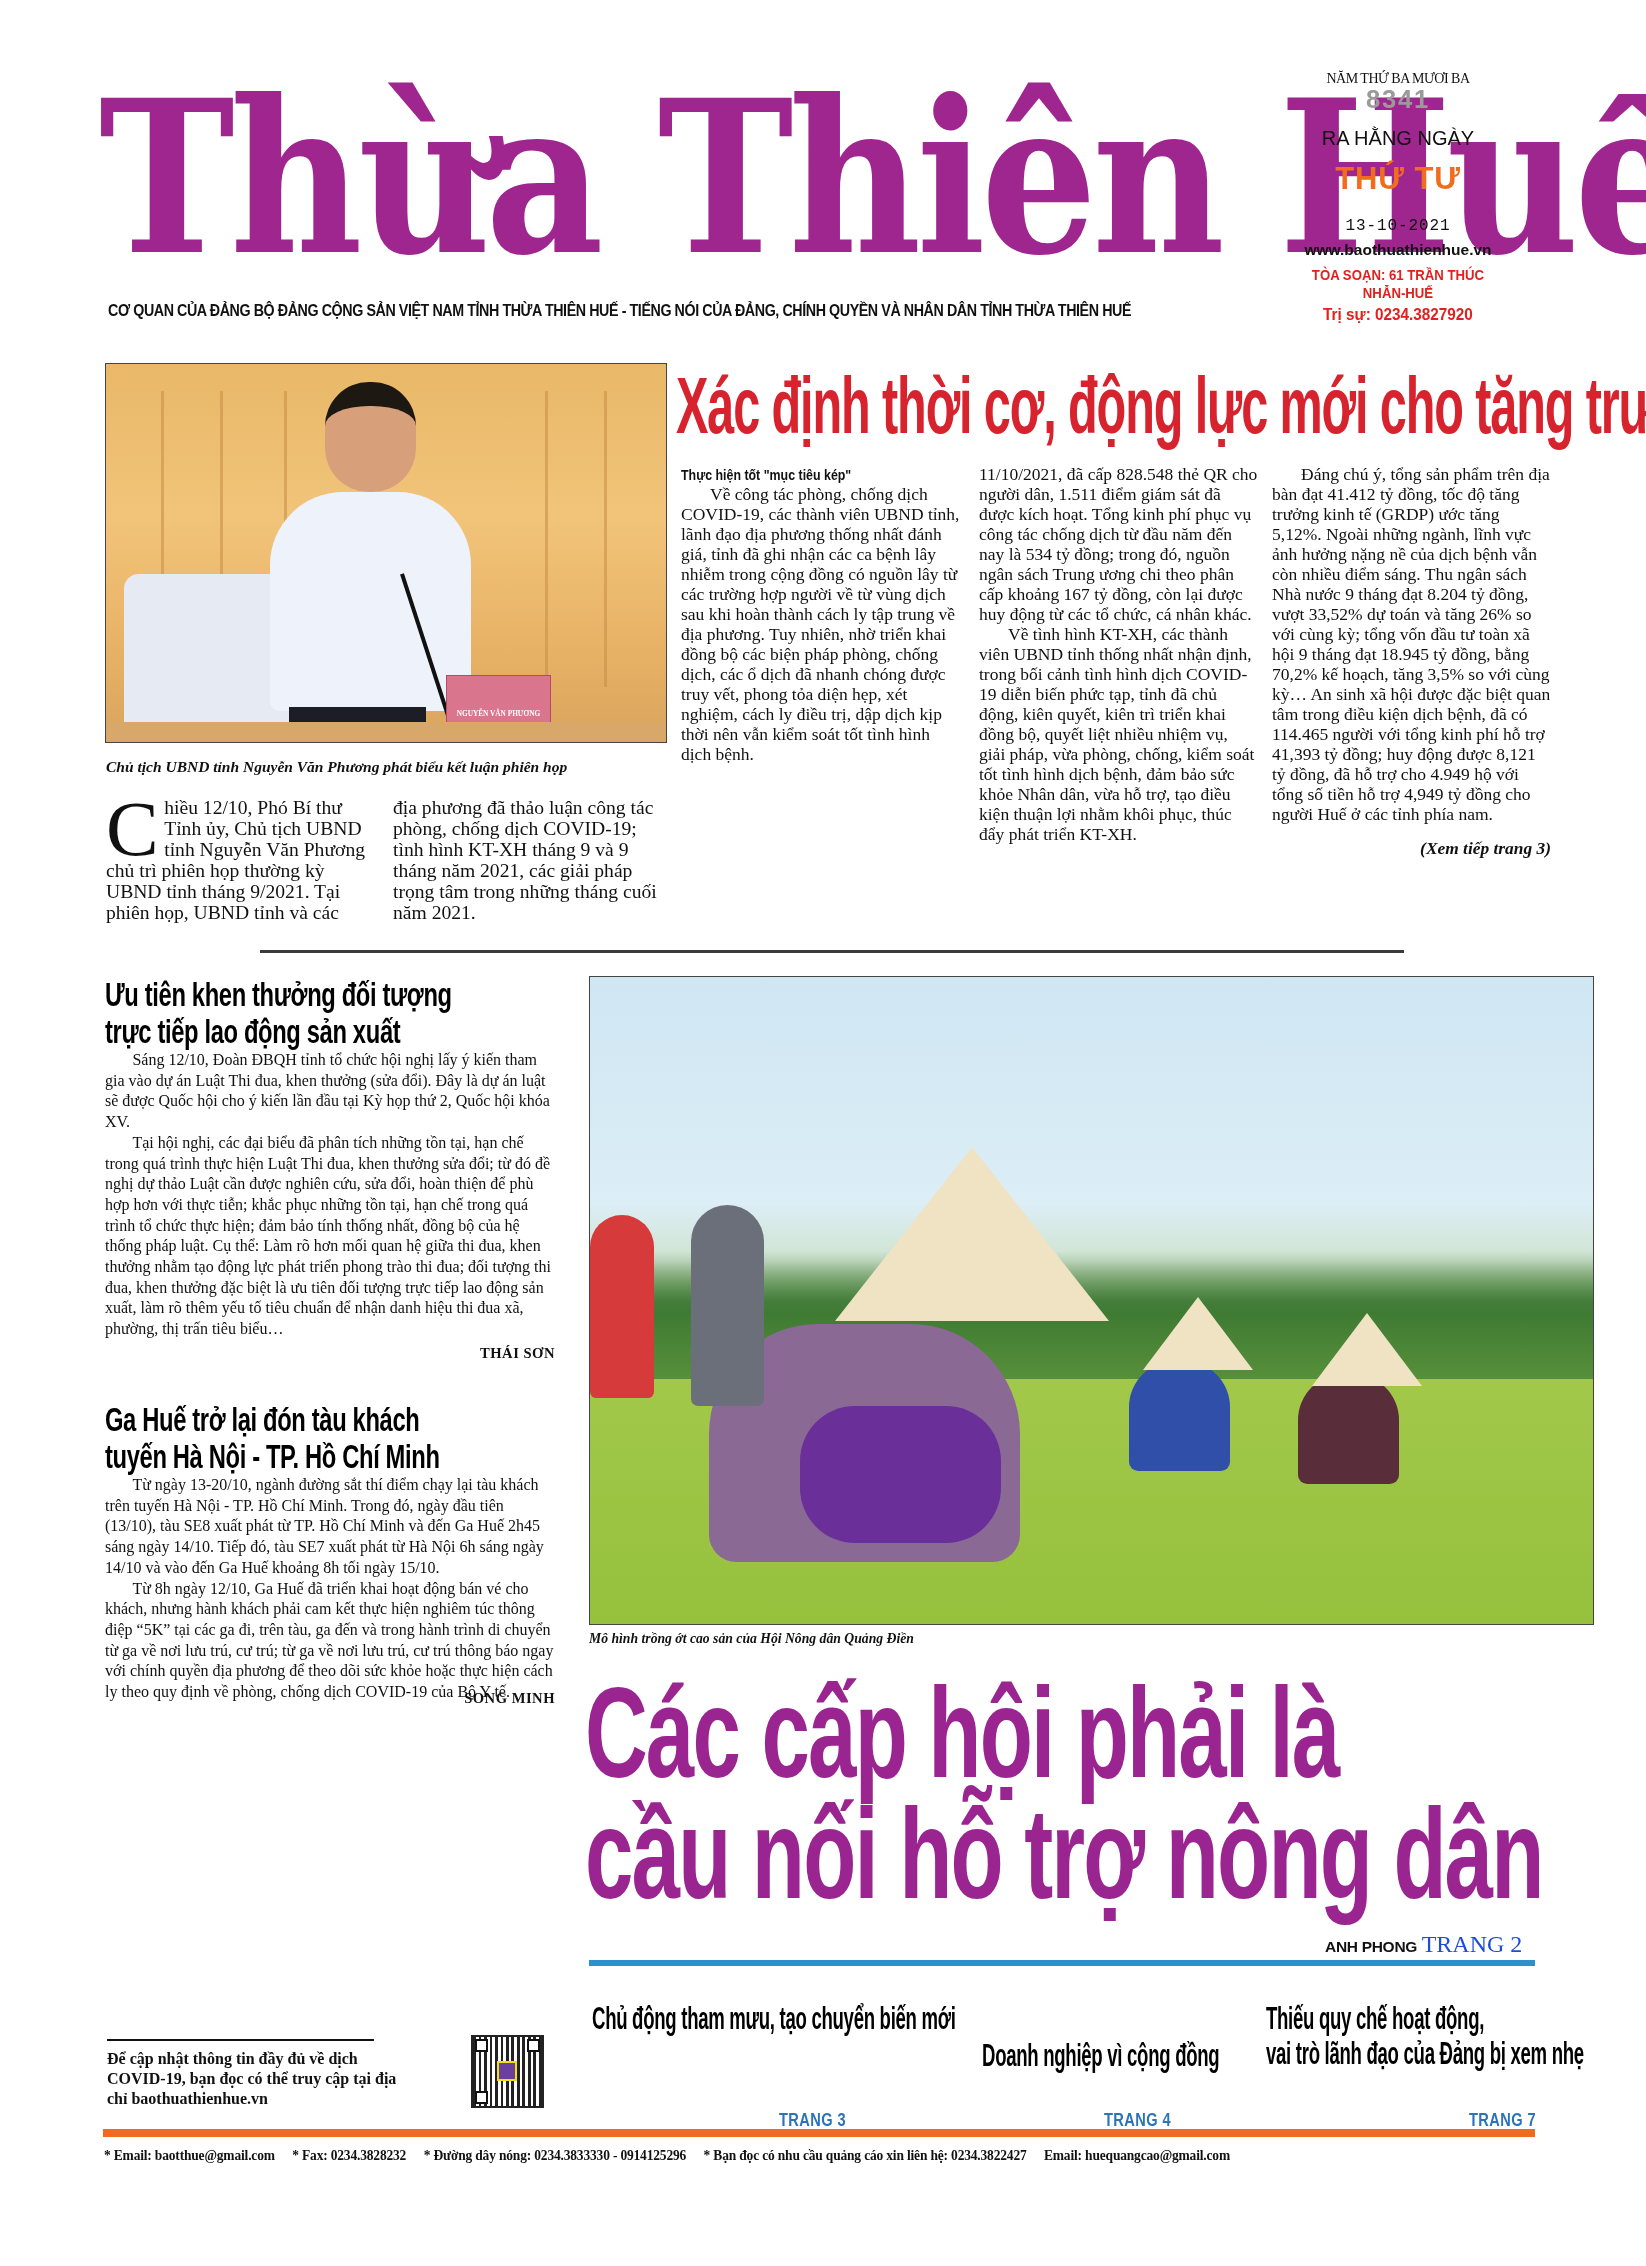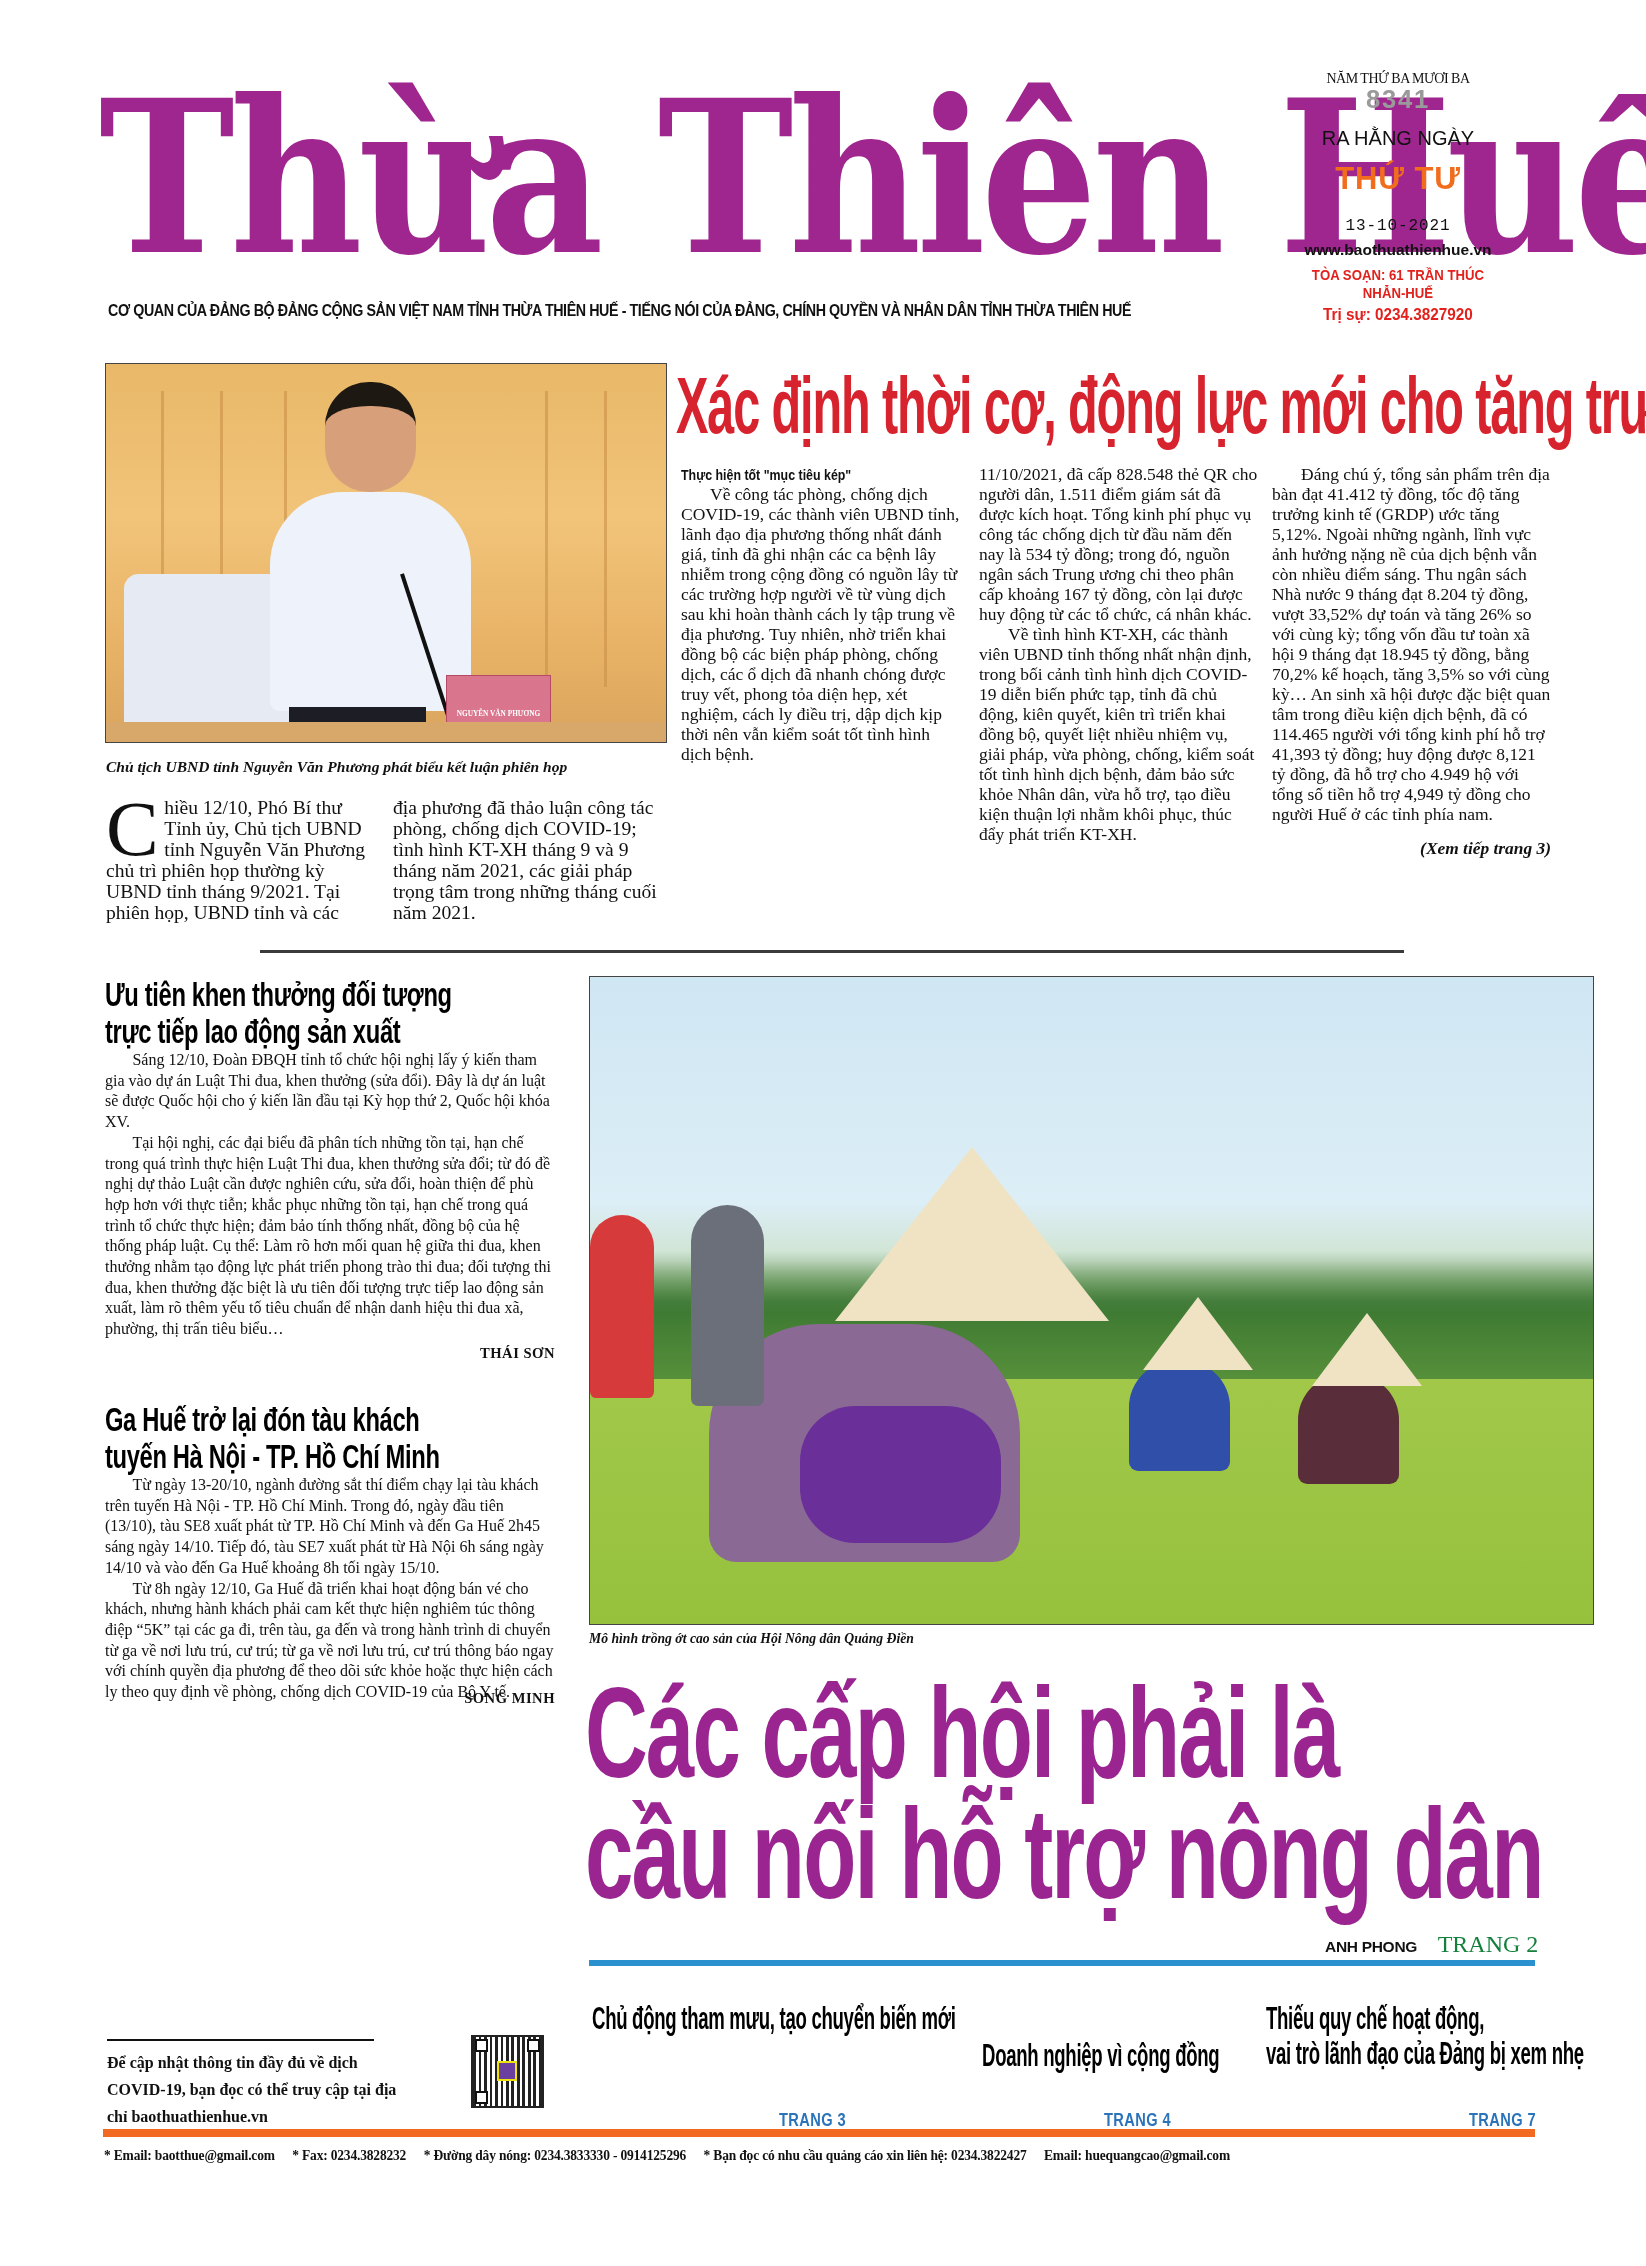--- a/index.html
+++ b/index.html
@@ -84,31 +84,31 @@
 
   
   .big-headline {
     left: 585px; top: 1672px; width: 1462px;
     font-family: "Liberation Sans", sans-serif; font-weight: bold; font-size: 128px; line-height: 121px; color: #9A2591;
     transform: scaleX(0.68); transform-origin: left top; letter-spacing: -2.7px; white-space: nowrap;
   }
   .big-headline div { white-space: nowrap; }
   .credit-line { left: 1325px; top: 1931px; white-space: nowrap; }
   .credit-line .author { font-family: Liberation Sans, sans-serif; font-weight: bold; font-size: 15.5px; letter-spacing: -0.3px; text-align: right; }
-  .credit-line .page { font-family: "Liberation Serif", serif; font-size: 24px; color: #15803d; margin-left: 17px; }
+  .credit-line .page { font-family: "Liberation Serif", serif; font-size: 24px; color: #1d4ed8; margin-left: 1px; }
 
   .blue-rule { left: 589px; top: 1960px; width: 946px; height: 5.5px; background: #2B90CE; }
 
   .teaser { font-family: "Liberation Sans", sans-serif; font-weight: bold; font-size: 31px; line-height: 35px; color: #000;
     white-space: nowrap; transform: scaleX(0.6); transform-origin: left top; letter-spacing: -0.5px; }
   .teaser-page { font-family: "Liberation Sans", sans-serif; font-weight: bold; font-size: 18.3px; color: #2B74BA;
     transform: scaleX(0.8); transform-origin: left top; white-space: nowrap; letter-spacing: 0.5px; }
 
   .covid-rule { left: 107px; top: 2039px; width: 267px; height: 1.8px; background: #111; }
-  .covid-note { left: 107px; top: 2049px; width: 292px; font-family: "Liberation Serif", serif; font-weight: bold; font-size: 16px; line-height: 27px; }
+  .covid-note { left: 107px; top: 2049px; width: 292px; font-family: "Liberation Serif", serif; font-weight: bold; font-size: 16px; line-height: 20px; }
   .qr { left: 471px; top: 2035px; width: 73px; height: 73px; background:
       repeating-linear-gradient(90deg, #222 0 2.7px, #fff 2.7px 5.5px),
       #fff; border: 2.7px solid #222; }
   .qr-inner { position: absolute; left: 24px; top: 24px; width: 20px; height: 20px; background: #6b3fa0; border: 2.7px solid #f0e20c; }
   .qr-corner { position: absolute; width: 12.8px; height: 12.8px; border: 2.7px solid #111; background: #fff; }
 
   .orange-rule { left: 103px; top: 2129px; width: 1432px; height: 8.2px; background: #F26A21; }
   .footer { left: 104px; top: 2146px; font-family: "Liberation Serif", serif; font-weight: bold; font-size: 15.5px; white-space: nowrap;
     transform: scaleX(0.87); transform-origin: left top; letter-spacing: -0.2px; }
   .footer span { margin-right: 16.4px; }

